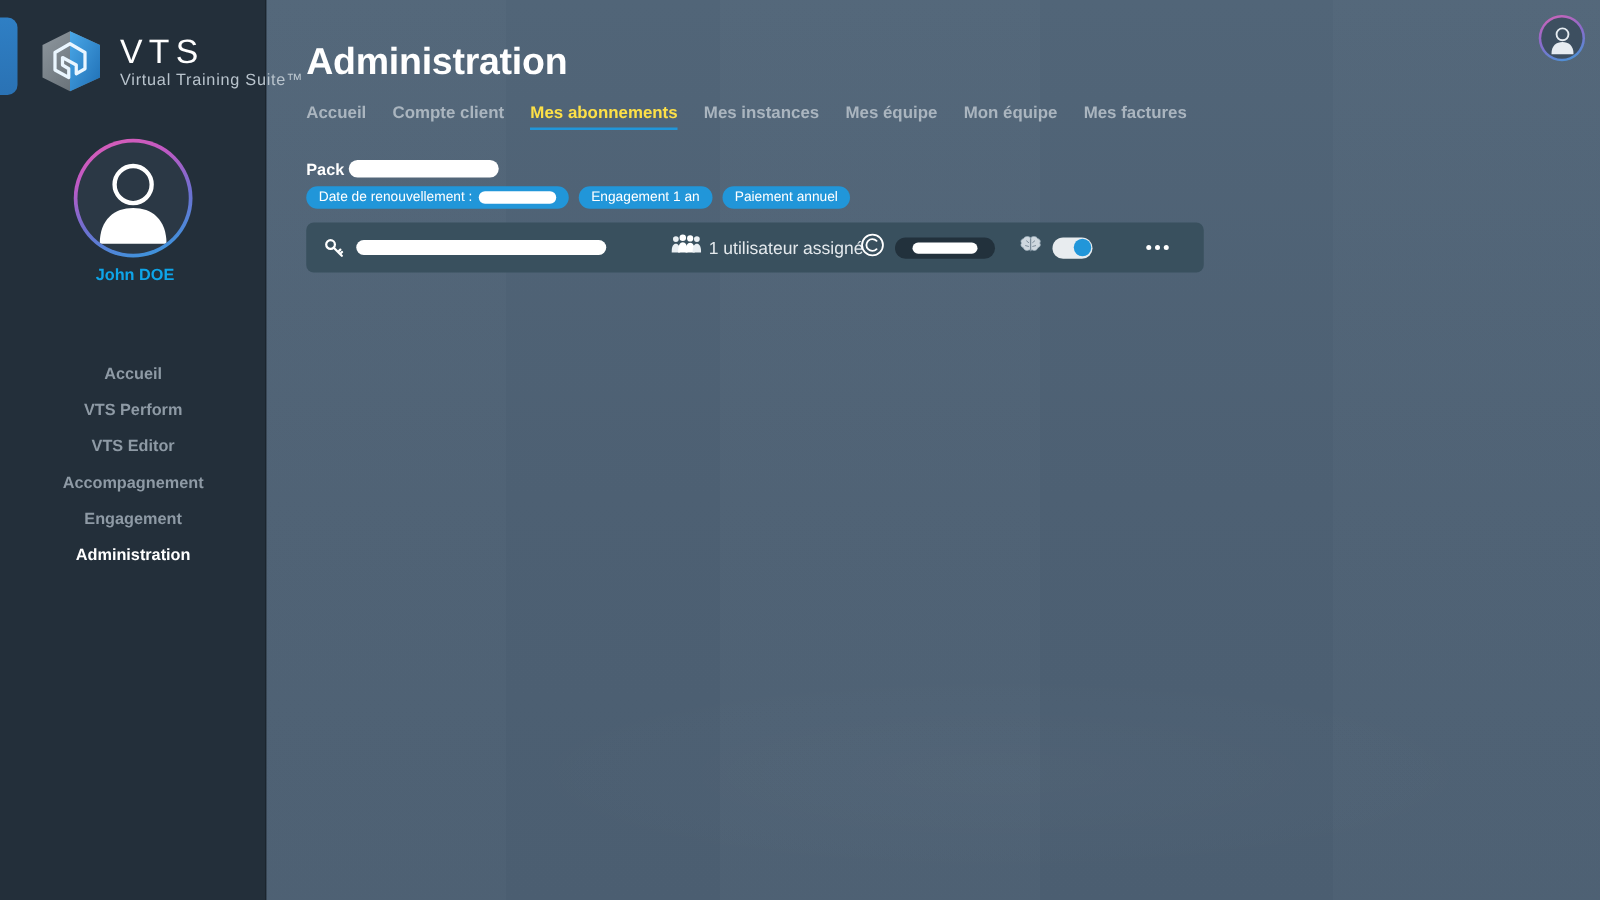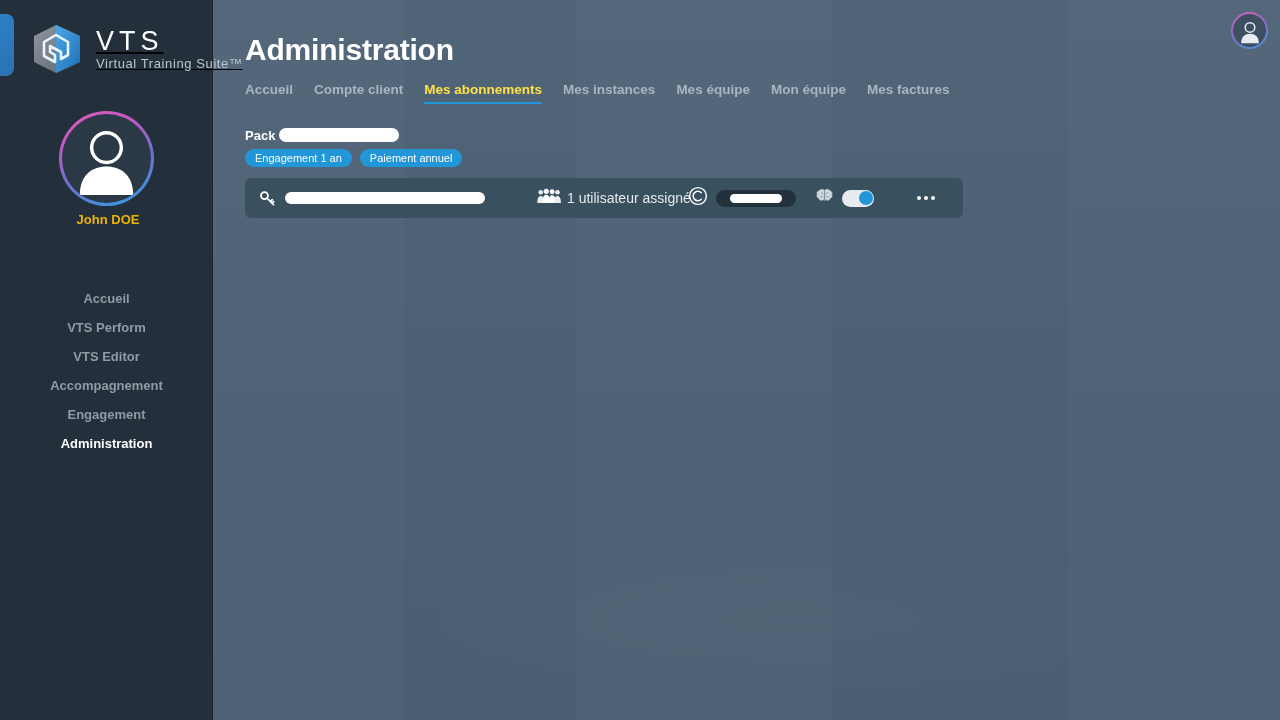--- a/index.html
+++ b/index.html
@@ -42,21 +42,21 @@
     z-index: 6;
   }
 
   .logo-row {
     position: absolute; left: 0; top: 18px;
     width: 213px; height: 62px;
     display: flex; align-items: center; gap: 10px;
     padding-left: 28px;
   }
   .logo-mark { width: 58px; height: 54px; flex: 0 0 auto; }
-  .logo-text { display: flex; flex-direction: column; justify-content: center; text-decoration: underline; }
+  .logo-text { display: flex; flex-direction: column; justify-content: center; }
   .logo-title {
     font-size: 27px; font-weight: 400; letter-spacing: 5px;
     color: #ffffff; line-height: 1.05;
   }
   .logo-sub {
     font-size: 13px; letter-spacing: 0.6px;
     color: #b9c4cd; margin-top: 1px; white-space: nowrap;
   }
 
   .avatar-wrap {
@@ -66,21 +66,21 @@
     background: linear-gradient(160deg, #e05fb4 0%, #c059c4 28%, #6f6fd0 58%, #2f9fe0 100%);
   }
   .avatar-inner {
     width: 100%; height: 100%; border-radius: 50%;
     background: #2b3845;
     display: flex; align-items: center; justify-content: center;
     overflow: hidden;
   }
   .user-name {
     position: absolute; left: 0; top: 212px; width: 216px;
-    text-align: center; color: #eab308;
+    text-align: center; color: #0ea5e9;
     font-size: 13px; font-weight: bold;
   }
 
   .nav { position: absolute; left: 0; top: 284px; width: 213px; }
   .nav-item {
     display: block; width: 213px; text-align: center;
     font-size: 13px; font-weight: bold;
     color: #8e9aa5; padding: 7px 0; cursor: pointer;
     text-decoration: none;
   }
@@ -269,20 +269,24 @@
       <div class="tab">Mon équipe</div>
       <div class="tab">Mes factures</div>
     </div>
 
     <div class="pack-line">
       <span class="pack-label">Pack</span>
       <span class="redact redact-pack"></span>
     </div>
 
     <div class="badges">
+      <div class="badge">
+        <span>Date de renouvellement :</span>
+        <span class="redact-badge"></span>
+      </div>
       <div class="badge">Engagement 1 an</div>
       <div class="badge">Paiement annuel</div>
     </div>
 
     <div class="sub-card">
 
       <span class="key-icon">
         <svg viewBox="0 0 20 20" width="17" height="17">
           <circle cx="6.4" cy="6.6" r="4.1" fill="none" stroke="#ffffff" stroke-width="2.1"></circle>
           <circle cx="6.4" cy="6.6" r="1.2" fill="#39505e"></circle>

